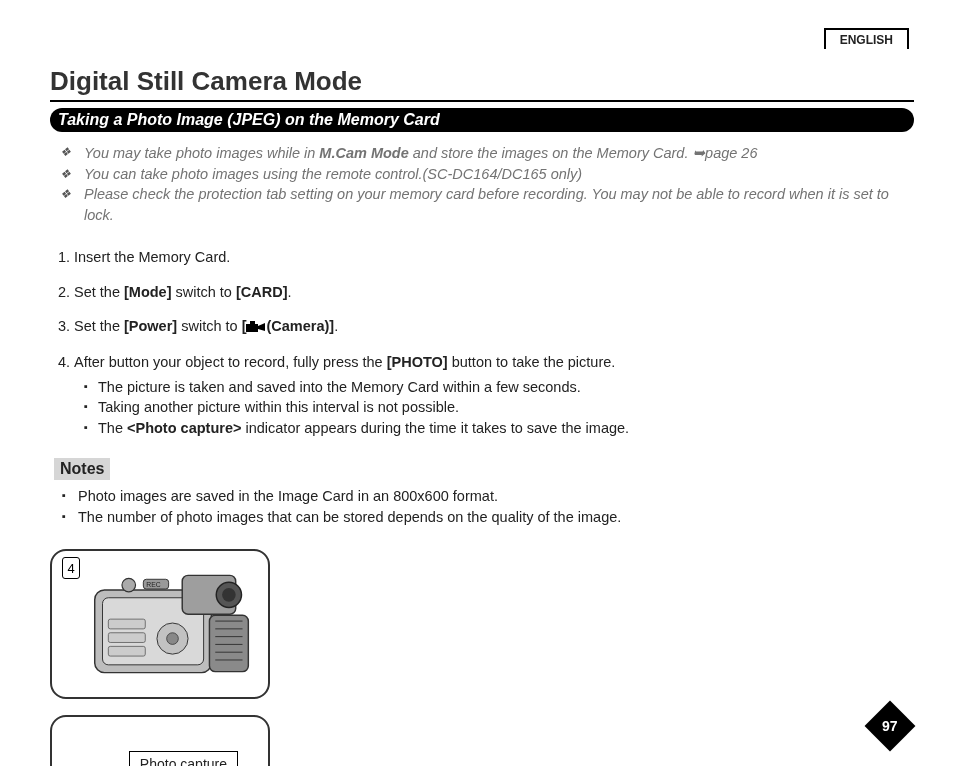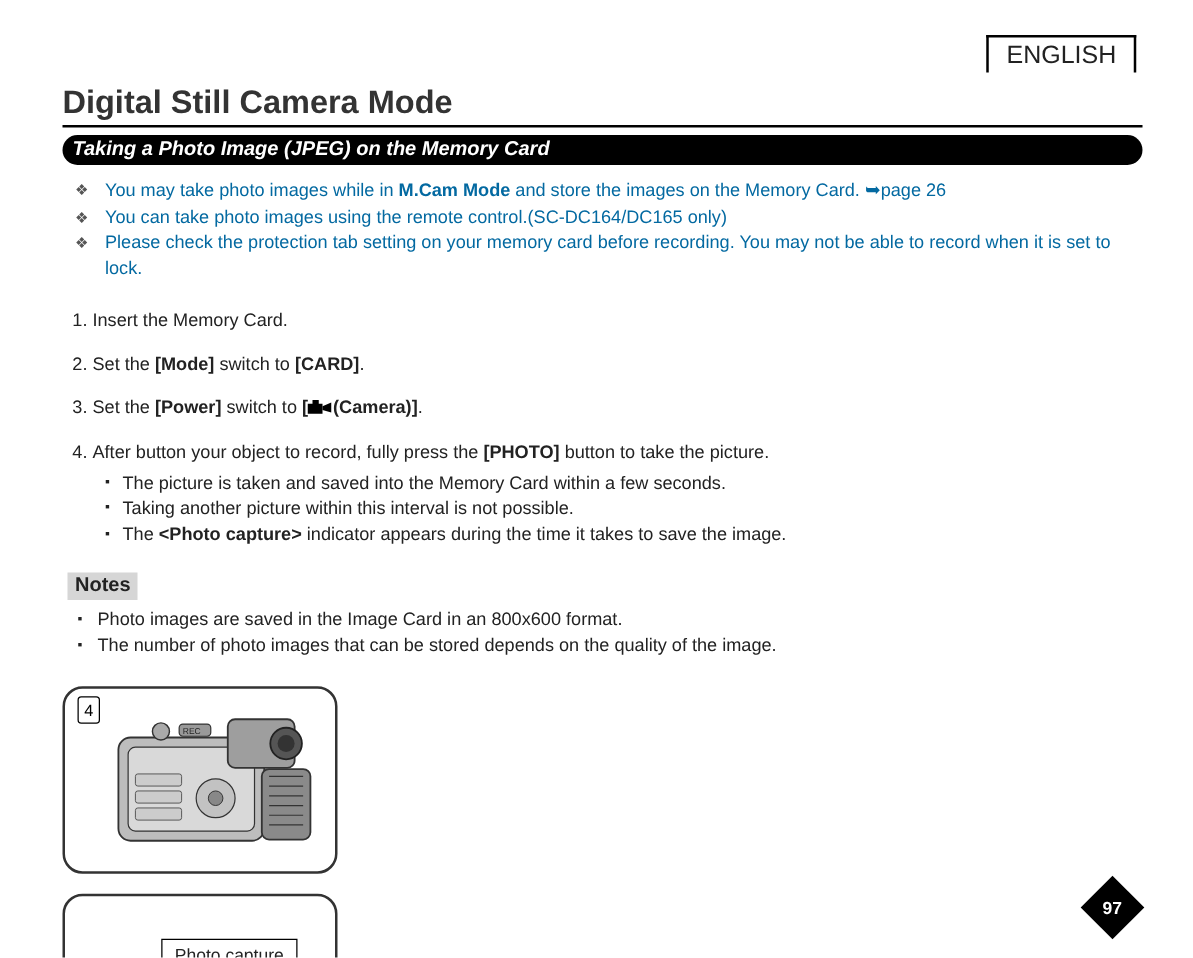--- a/index.html
+++ b/index.html
@@ -16,22 +16,22 @@
       position: relative;
       padding: 30px 40px 20px 50px;
     }
     .lang-box {
       position: absolute;
       top: 28px;
       right: 45px;
       border: 2px solid #000;
       border-bottom: none;
       padding: 3px 14px 2px 14px;
-      font-weight: normal;
-      font-size: 20px;
+      font-weight: bold;
+      font-size: 12px;
       color: #222;
     }
     .page-title {
       font-size: 26px;
       font-weight: bold;
       color: #333;
       margin-top: 36px;
       padding-bottom: 1px;
     }
     .title-rule {
@@ -50,23 +50,24 @@
       border-radius: 12px;
     }
     .diamond-list {
       list-style: none;
       padding-left: 20px;
       margin-bottom: 22px;
     }
     .diamond-list li {
       position: relative;
       font-size: 14.5px;
-      color: #0369a1;
+      color: #737373;
       line-height: 1.42;
       padding-left: 14px;
+      font-style: italic;
     }
     .diamond-list li::before {
       content: "❖";
       position: absolute;
       left: -10px;
       color: #555;
       font-size: 12px;
       top: 2px;
     }
     .main-row {

